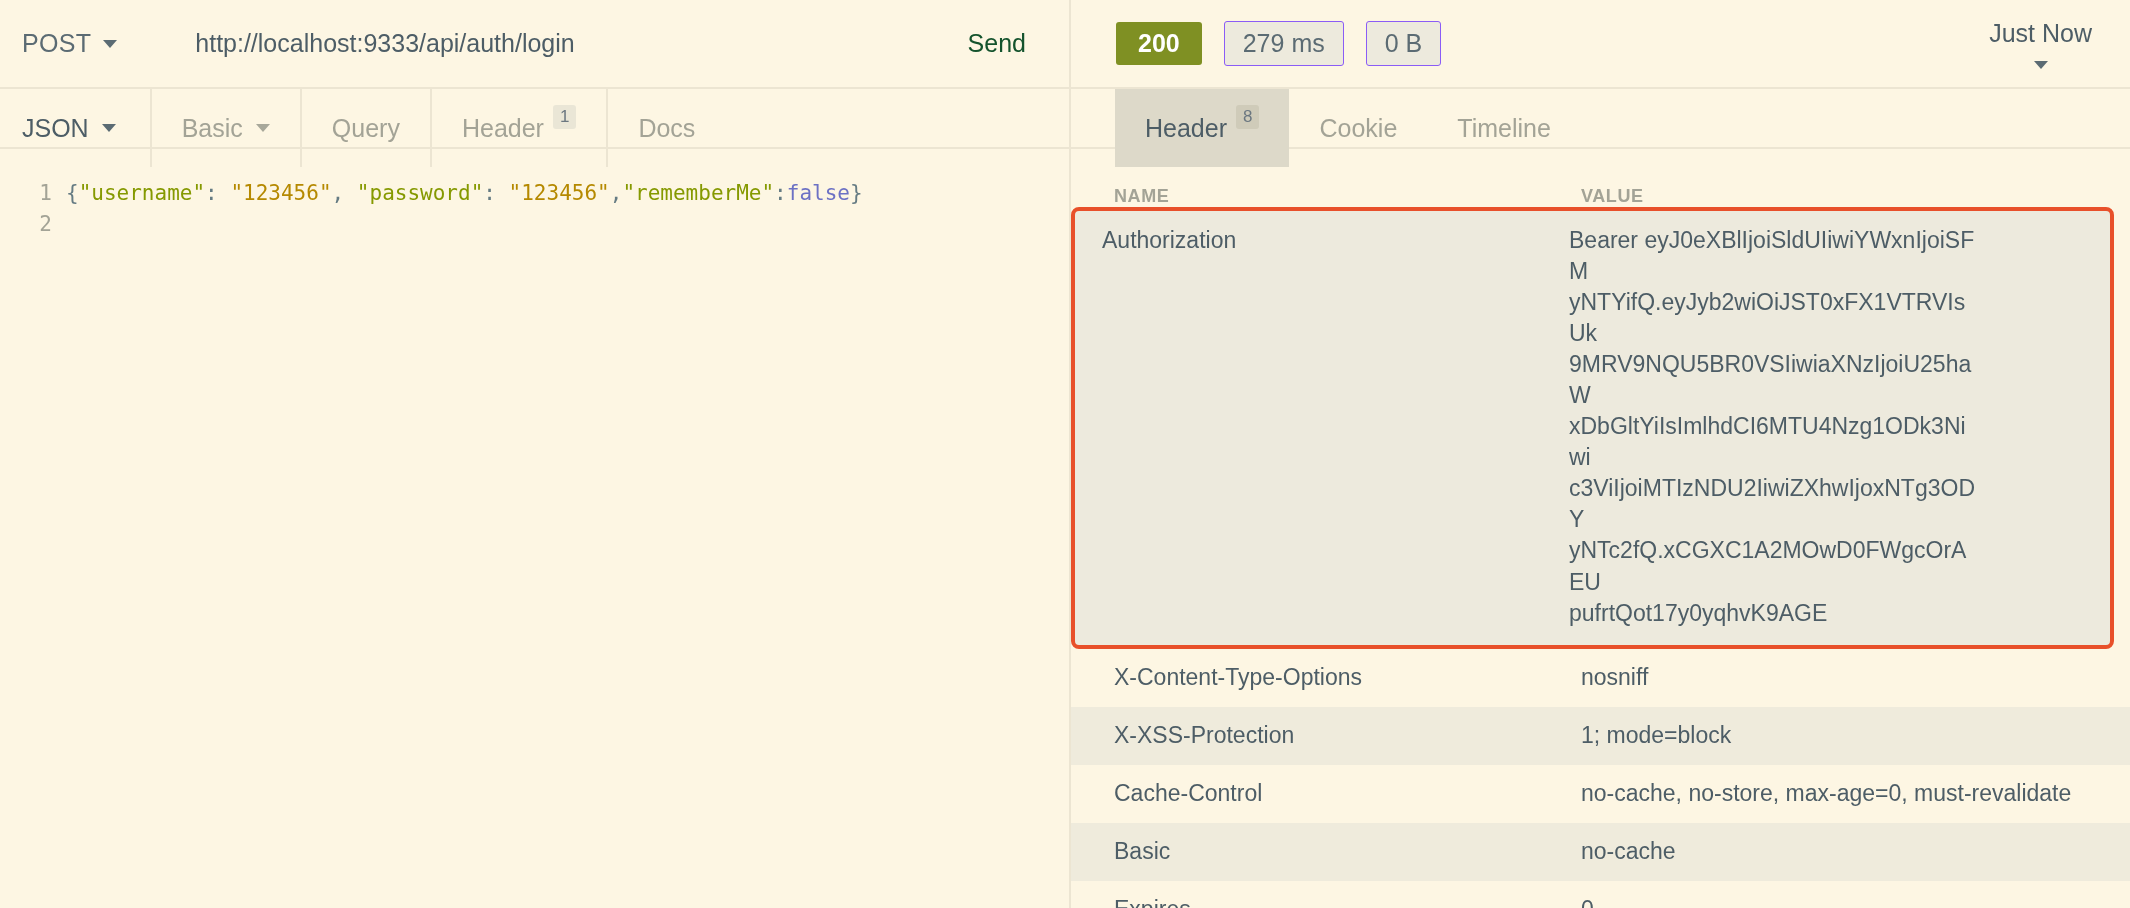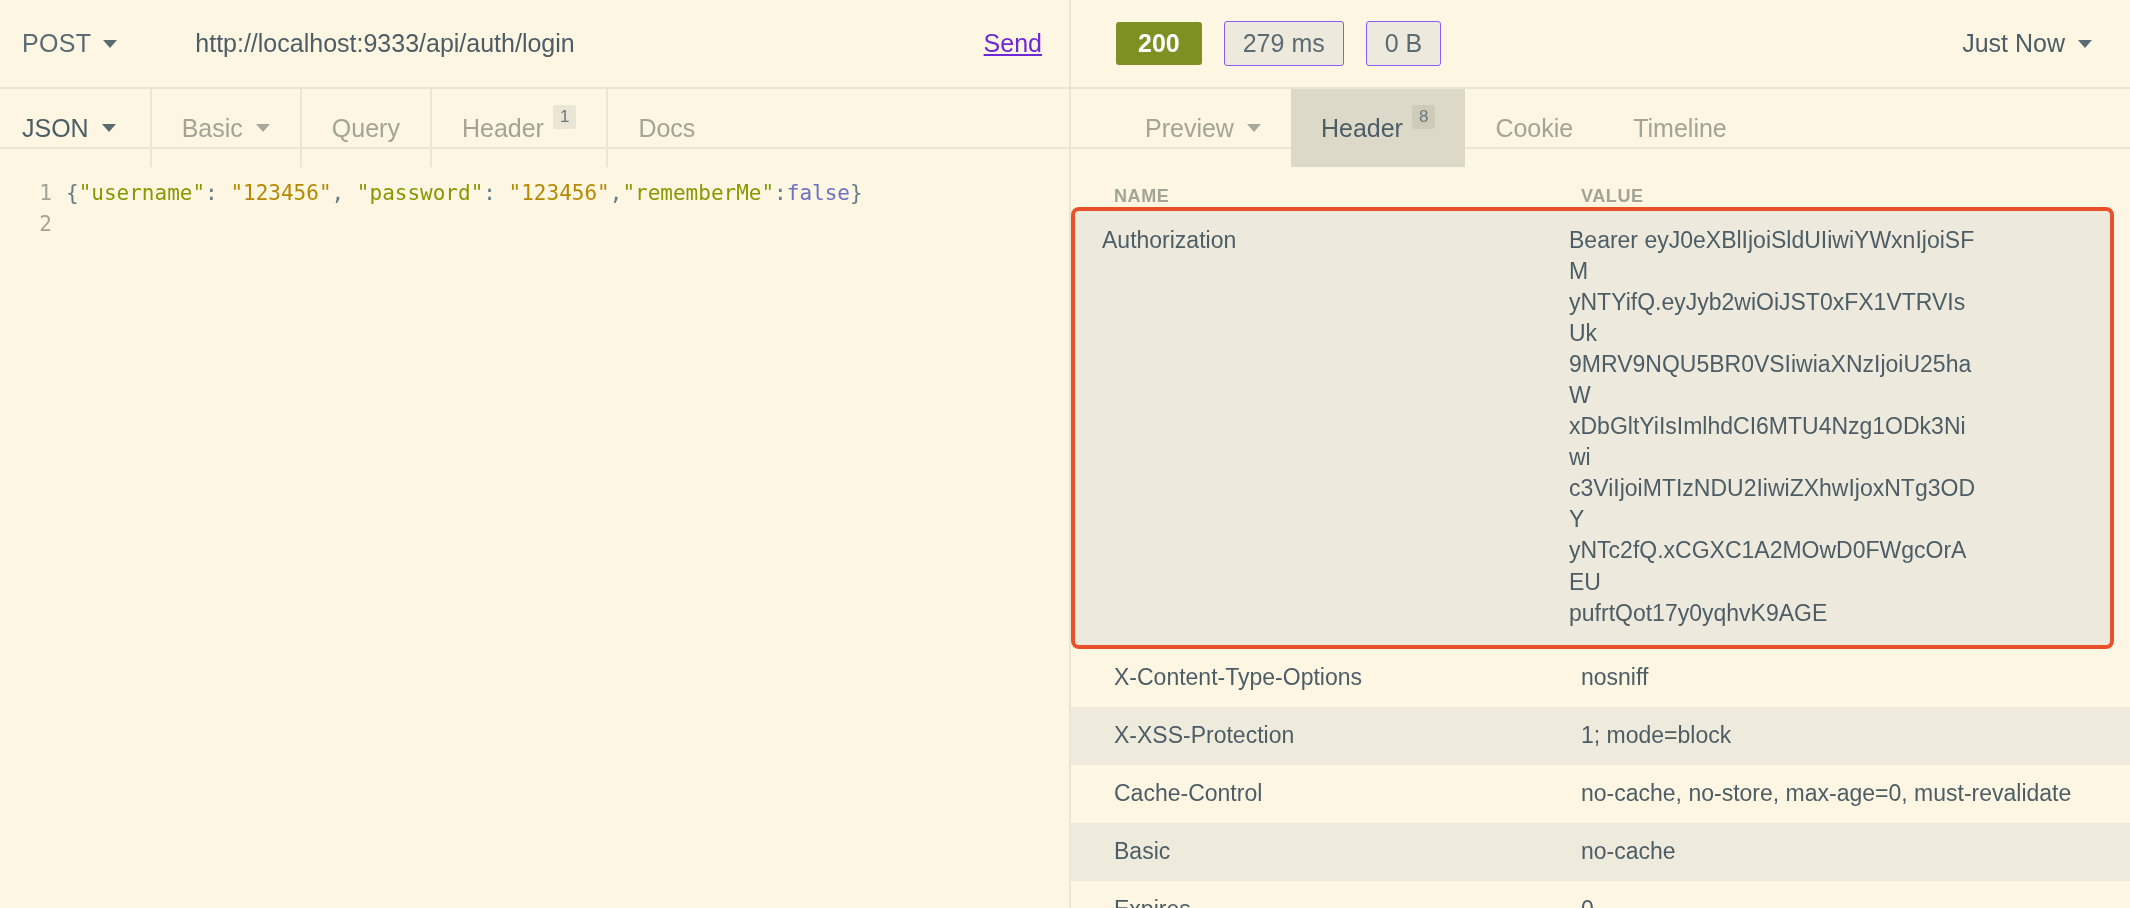--- a/index.html
+++ b/index.html
@@ -37,25 +37,24 @@
     display: inline-block;
   }
   .caret.light { border-top-color: #a8a89a; }
   #url-text {
     margin-left: 37px;
     font-size: 25px; color: #4d5d66;
     flex: 1;
     white-space: nowrap; overflow: hidden;
   }
   #send-button {
-    font-size: 25px; color: #6d28d9;
-    margin-right: 27px; cursor: pointer;
+    font-size: 25px; color: #14532d;
+    margin-right: 43px; cursor: pointer;
     background: none; border: none;
     font-family: "Liberation Sans", sans-serif;
-    text-decoration: underline;
   }
 
   #status-section {
     position: absolute; left: 1071px; top: 0; width: 1059px; height: 87px;
     display: flex; align-items: center;
   }
   .status-code {
     margin-left: 45px;
     background: #7f9023; color: #ffffff;
     font-size: 25px; font-weight: bold;
@@ -66,21 +65,21 @@
     margin-left: 22px;
     background: #edeadd; color: #5b6b73;
     font-size: 25px;
     padding: 9px 18px; border-radius: 3px;
     border: 1px solid #8b5cf6;
     line-height: 1;
   }
   #time-select {
     margin-left: auto; margin-right: 38px;
     display: flex; align-items: center; gap: 13px;
-    font-size: 25px; color: #4d5d66; cursor: pointer;
+    font-size: 25px; color: #4d5d66; cursor: pointer; flex-direction: column;
   }
 
   
   #tabrow {
     position: absolute; left: 0; top: 89px; width: 2130px; height: 60px;
     background: #fdf6e3;
     border-bottom: 2px solid #ece5d2;
   }
   #left-tabs {
     position: absolute; left: 0; top: 0; width: 1069px; height: 78px;
@@ -218,24 +217,20 @@
       </div>
       <div class="tab sep">
         <span>Header</span>
         <span class="badge">1</span>
       </div>
       <div class="tab sep">
         <span>Docs</span>
       </div>
     </div>
   <div id="right-tabs" style="padding-left: 44px;">
-      <div class="tab">
-        <span>Preview</span>
-        <span class="caret light"></span>
-      </div>
       <div class="tab active">
         <span>Header</span>
         <span class="badge ondark">8</span>
       </div>
       <div class="tab">
         <span>Cookie</span>
       </div>
       <div class="tab">
         <span>Timeline</span>
       </div>

